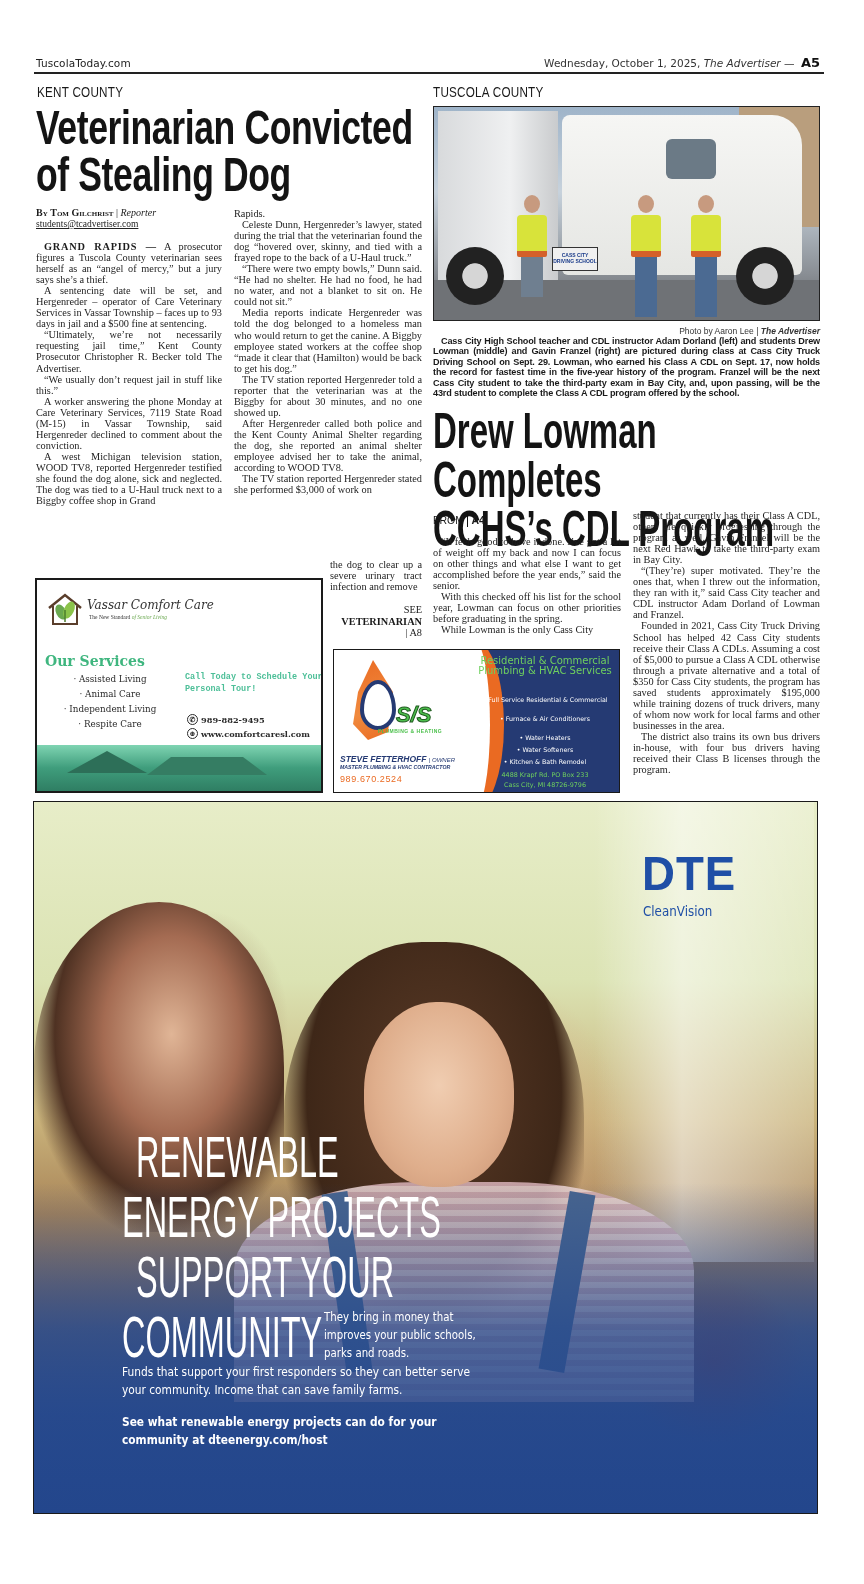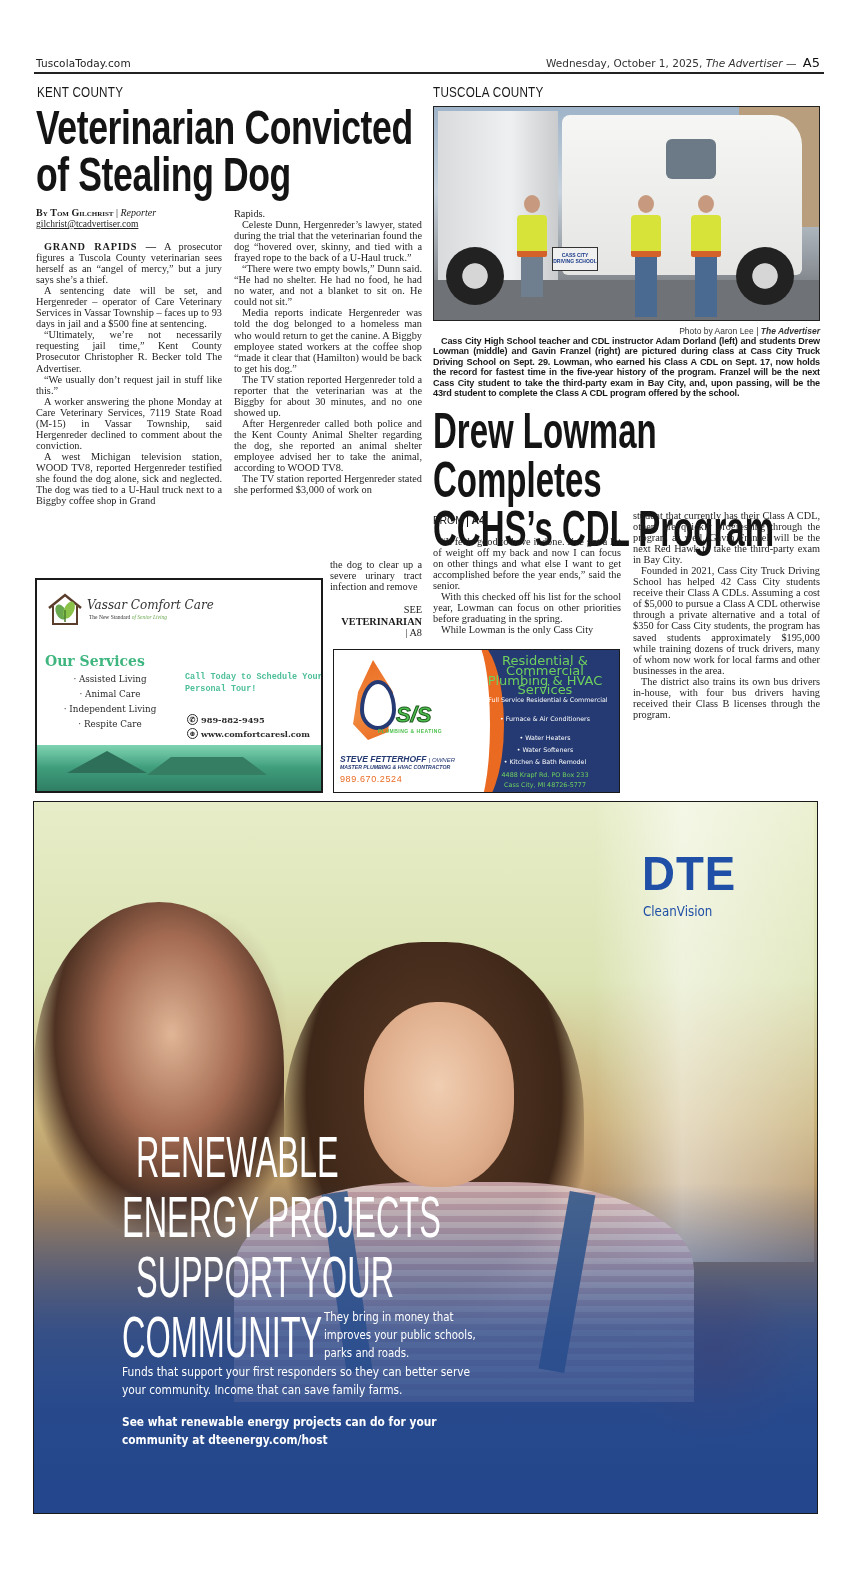--- a/index.html
+++ b/index.html
@@ -3,21 +3,21 @@
 <meta charset="utf-8">
 <style>
   * { box-sizing: border-box; margin: 0; padding: 0; }
   html, body { width: 864px; height: 1584px; background: #ffffff; overflow: hidden; }
   body { position: relative; font-family: "Liberation Serif", serif; color: #1a1a1a; }
 
   
   .top-left { position: absolute; left: 36px; top: 57px; font-family: "DejaVu Sans", sans-serif; font-size: 10.5px; color: #222; letter-spacing: 0.1px; }
   .top-right { position: absolute; right: 44px; top: 55px; font-family: "DejaVu Sans", sans-serif; font-size: 10.5px; color: #333; white-space: nowrap; }
   .top-right .pub { font-style: italic; }
-  .top-right .pg { font-weight: normal; font-size: 13px; color: #111; margin-left: 3px; }
+  .top-right .pg { font-weight: bold; font-size: 13px; color: #111; margin-left: 3px; }
   .top-rule { position: absolute; left: 34px; right: 40px; top: 72px; height: 1.5px; background: #222; }
 
   .section-kicker { position: absolute; font-family: "Liberation Sans", sans-serif; font-size: 15px; color: #1a1a1a; letter-spacing: 0.3px; transform: scaleX(0.78); transform-origin: left top; }
   .kicker-kent { left: 37px; top: 83px; }
   .kicker-tuscola { left: 433px; top: 83px; }
 
   .headline { position: absolute; font-family: "Liberation Sans", sans-serif; font-weight: bold; color: #141414; line-height: 0.98; transform-origin: left top; }
   .headline-vet { left: 36px; top: 104px; font-size: 48px; transform: scaleX(0.74); width: 520px; letter-spacing: -0.5px; }
   .headline-cdl { left: 433px; top: 407px; font-size: 50px; transform: scaleX(0.66); width: 600px; font-weight: bold; letter-spacing: 0px; }
 
@@ -90,21 +90,21 @@
   .ad-ss .blue { position: absolute; right: 0; top: 0; width: 150px; height: 100%; background: #253a73; }
   .ad-ss .swoosh { position: absolute; left: 110px; top: -10px; width: 60px; height: 170px; border-radius: 50%; border-right: 14px solid #ea6a22; background: #fff; }
   .ad-ss .flame { position: absolute; left: 14px; top: 10px; width: 50px; height: 80px; background: linear-gradient(160deg,#ea6a22 0%,#f08a3e 60%,#ea6a22 100%); clip-path: polygon(50% 0,90% 40%,80% 90%,40% 100%,10% 80%,20% 40%); }
   .ad-ss .drop { position: absolute; left: 26px; top: 30px; width: 36px; height: 50px; border: 4px solid #253a73; border-radius: 50% 50% 50% 50% / 60% 60% 40% 40%; background: #fff; }
   .ad-ss .logo-ss { position: absolute; left: 62px; top: 52px; font-family: "Liberation Sans", sans-serif; font-weight: bold; font-style: italic; font-size: 22px; color: #4cc04c; -webkit-text-stroke: 1px #1f5a1f; }
   .ad-ss .logo-sub { position: absolute; left: 44px; top: 78px; font-family: "Liberation Sans", sans-serif; font-weight: bold; font-size: 5px; color: #4cc04c; letter-spacing: 0.5px; }
   .ad-ss .owner { position: absolute; left: 6px; top: 104px; font-family: "Liberation Sans", sans-serif; font-style: italic; font-weight: bold; font-size: 8.5px; color: #253a73; }
   .ad-ss .owner .role { font-size: 6px; font-weight: normal; }
   .ad-ss .owner-title { position: absolute; left: 6px; top: 114px; font-family: "Liberation Sans", sans-serif; font-style: italic; font-weight: bold; font-size: 5.2px; color: #253a73; }
   .ad-ss .phone { position: absolute; left: 6px; top: 124px; font-family: Liberation Sans, sans-serif; font-size: 9px; color: #ea6a22; letter-spacing: 0.6px; }
-  .ad-ss .svc-title { position: absolute; right: 4px; top: 6px; width: 140px; text-align: center; font-family: "DejaVu Sans", sans-serif; font-size: 13px; line-height: 9.8px; color: #6fd05e; }
+  .ad-ss .svc-title { position: absolute; right: 4px; top: 6px; width: 140px; text-align: center; font-family: "DejaVu Sans", sans-serif; font-size: 10px; line-height: 9.8px; color: #6fd05e; }
   .ad-ss .svc { position: absolute; right: 4px; width: 140px; text-align: center; font-family: "DejaVu Sans", sans-serif; font-size: 6.3px; line-height: 7.4px; color: #fff; }
   .ad-ss .addr { position: absolute; right: 4px; width: 140px; text-align: center; font-family: "DejaVu Sans", sans-serif; font-size: 6.4px; color: #6fd05e; }
 
   
   .ad-dte { position: absolute; left: 33px; top: 801px; width: 785px; height: 713px; border: 1.5px solid #1a1a1a; overflow: hidden;
     background:
       radial-gradient(ellipse 180px 260px at 470px 360px, rgba(214,170,130,0.9), rgba(214,170,130,0) 70%),
       radial-gradient(ellipse 120px 160px at 170px 220px, rgba(120,70,50,0.55), rgba(120,70,50,0) 70%),
       radial-gradient(ellipse 130px 120px at 680px 560px, rgba(140,40,40,0.6), rgba(140,40,40,0) 70%),
       linear-gradient(180deg, #e7edc8 0%, #dbe3b3 25%, #c9b27a 45%, #a88458 58%, #7b6a66 70%, #365089 86%, #264a8e 100%); }
@@ -143,21 +143,21 @@
 <div class="section-kicker kicker-kent">KENT COUNTY</div>
 <div class="headline headline-vet">
   <div>Veterinarian Convicted</div>
   <div>of Stealing Dog</div>
 </div>
 <div class="byline">
   <span class="name">By</span>
   <span class="name">Tom Gilchrist</span> |
   <span class="role">Reporter</span>
 </div>
-<a class="byline-email">gilchrist@tcadvertiser.com</a>
+<a class="byline-email">students@tcadvertiser.com</a>
 
 <div class="col col1">
   <p class="lead-p"><span class="dateline">GRAND RAPIDS —</span> <span>A prosecutor figures a Tuscola County veterinarian sees herself as an “angel of mercy,” but a jury says she’s a thief.</span></p>
   <p>A sentencing date will be set, and Hergenreder – operator of Care Veterinary Services in Vassar Township – faces up to 93 days in jail and a $500 fine at sentencing.</p>
   <p>“Ultimately, we’re not necessarily requesting jail time,” Kent County Prosecutor Christopher R. Becker told The Advertiser.</p>
   <p>“We usually don’t request jail in stuff like this.”</p>
   <p>A worker answering the phone Monday at Care Veterinary Services, 7119 State Road (M-15) in Vassar Township, said Hergenreder declined to comment about the conviction.</p>
   <p>A west Michigan television station, WOOD TV8, reported Hergenreder testified she found the dog alone, sick and neglected. The dog was tied to a U-Haul truck next to a Biggby coffee shop in Grand</p>
 </div>
 
@@ -220,20 +220,21 @@
   <span class="bar"></span>
   <span class="ref">A4</span>
 </div>
 <div class="col col3">
   <p>“It feels good to have it done. I’ve got a lot of weight off my back and now I can focus on other things and what else I want to get accomplished before the year ends,” said the senior.</p>
   <p>With this checked off his list for the school year, Lowman can focus on other priorities before graduating in the spring.</p>
   <p>While Lowman is the only Cass City</p>
 </div>
 <div class="col col4">
   <div>student that currently has their Class A CDL, others are quickly progressing through the program as well. Gavin Franzel will be the next Red Hawk to take the third-party exam in Bay City.</div>
+  <p>“(They’re) super motivated. They’re the ones that, when I threw out the information, they ran with it,” said Cass City teacher and CDL instructor Adam Dorland of Lowman and Franzel.</p>
   <p>Founded in 2021, Cass City Truck Driving School has helped 42 Cass City students receive their Class A CDLs. Assuming a cost of $5,000 to pursue a Class A CDL otherwise through a private alternative and a total of $350 for Cass City students, the program has saved students approximately $195,000 while training dozens of truck drivers, many of whom now work for local farms and other businesses in the area.</p>
   <p>The district also trains its own bus drivers in-house, with four bus drivers having received their Class B licenses through the program.</p>
 </div>
 
 <div class="ad-vassar">
   <svg class="logo" viewBox="0 0 36 34">
     <polyline points="2,16 18,3 34,16" fill="none" stroke="#5a3e2b" stroke-width="2.5"></polyline>
     <polyline points="6,14 6,32 30,32 30,14" fill="none" stroke="#5a3e2b" stroke-width="2"></polyline>
     <ellipse cx="14" cy="20" rx="5" ry="8" fill="#6aa84f" transform="rotate(-25 14 20)"></ellipse>
     <ellipse cx="22" cy="18" rx="5" ry="9" fill="#8bc34a" transform="rotate(25 22 18)"></ellipse>
@@ -277,21 +278,21 @@
   </div>
   <div class="owner-title">MASTER PLUMBING &amp; HVAC CONTRACTOR</div>
   <div class="phone">989.670.2524</div>
   <div class="svc-title">Residential &amp; Commercial Plumbing &amp; HVAC Services</div>
   <div class="svc" style="top:46px">• Full Service Residential &amp; Commercial</div>
   <div class="svc" style="top:65px">• Furnace &amp; Air Conditioners</div>
   <div class="svc" style="top:84px">• Water Heaters</div>
   <div class="svc" style="top:96px">• Water Softeners</div>
   <div class="svc" style="top:108px">• Kitchen &amp; Bath Remodel</div>
   <div class="addr" style="top:121px">4488 Krapf Rd. PO Box 233</div>
-  <div class="addr" style="top:131px">Cass City, MI 48726-5777</div>
+  <div class="addr" style="top:131px">Cass City, MI 48726-9796</div>
 </div>
 
 <div class="ad-dte">
   <div class="window-light"></div>
   <div class="girl2"></div>
   <div class="girl-hair"></div>
   <div class="sweater"></div>
   <div class="strap l"></div>
   <div class="strap r"></div>
   <div class="girl-face"></div>

